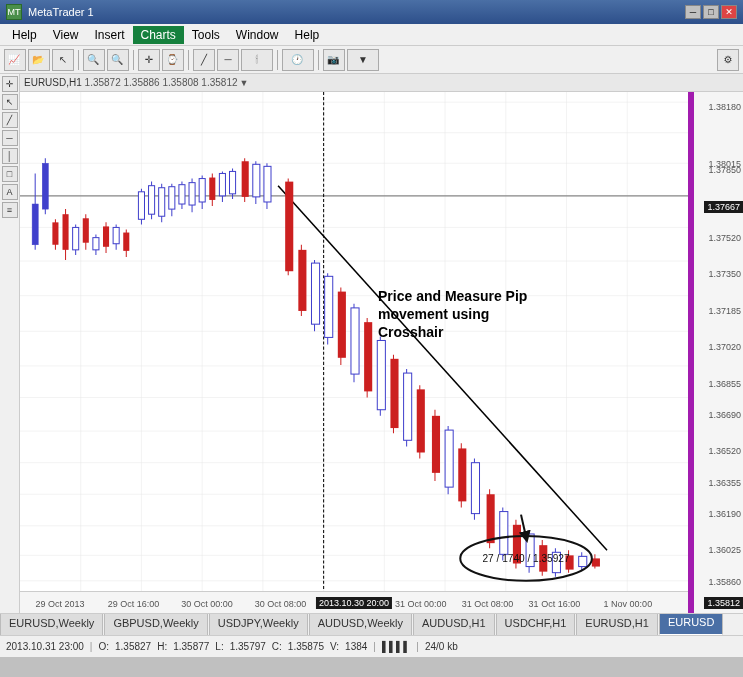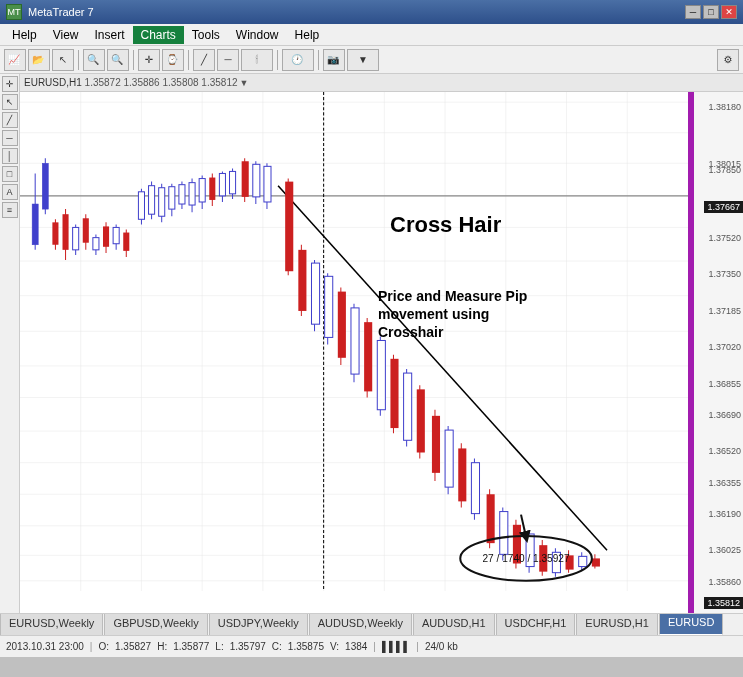--- a/index.html
+++ b/index.html
@@ -178,21 +178,21 @@
       pointer-events: none;
       line-height: 1.3;
     }
   </style>
 </head>
 <body>
 
 <div class="title-bar">
   <div class="title-bar-left">
     <div class="title-bar-icon">MT</div>
-    <span>MetaTrader 7</span>
+    <span>MetaTrader 1</span>
   </div>
   <div class="title-bar-buttons">
     <div class="title-btn">─</div>
     <div class="title-btn">□</div>
     <div class="title-btn close">✕</div>
   </div>
 </div>
 
 <div class="menu-bar">
   <span class="menu-item">Help</span>
@@ -401,23 +401,20 @@
         <defs>
           <marker id="arr" markerWidth="6" markerHeight="6" refX="3" refY="3" orient="auto">
             <path d="M0,0 L6,3 L0,6 Z" fill="#111"></path>
           </marker>
         </defs>
 
         <text x="500" y="462" text-anchor="middle" font-size="10" fill="#111" font-family="Arial">27 / 1740 / 1.35927</text>
       </svg>
 
       
-      <div class="crosshair-label" style="top:120px; left:370px;">
-        <span>Cross Hair</span>
-      </div>
 
       
       <div class="pip-label" style="top:195px; left:358px;">
         <span>Price and Measure Pip</span><br>
         <span>movement using</span><br>
         <span>Crosshair</span>
       </div>
     </div>
 
     <div class="price-scale">
@@ -432,20 +429,31 @@
       <div class="price-label" style="top:55%;">1.36855</div>
       <div class="price-label" style="top:61%;">1.36690</div>
       <div class="price-label" style="top:68%;">1.36520</div>
       <div class="price-label" style="top:74%;">1.36355</div>
       <div class="price-label" style="top:80%;">1.36190</div>
       <div class="price-label" style="top:87%;">1.36025</div>
       <div class="price-label" style="top:93%;">1.35860</div>
       <div class="price-label current" style="top:97%;">1.35812</div>
     </div>
 
+    <div class="time-axis">
+      <span class="time-label" style="left:6%;">29 Oct 2013</span>
+      <span class="time-label" style="left:17%;">29 Oct 16:00</span>
+      <span class="time-label" style="left:28%;">30 Oct 00:00</span>
+      <span class="time-label" style="left:39%;">30 Oct 08:00</span>
+      <span class="time-label highlighted" style="left:50%;">2013.10.30 20:00</span>
+      <span class="time-label" style="left:60%;">31 Oct 00:00</span>
+      <span class="time-label" style="left:70%;">31 Oct 08:00</span>
+      <span class="time-label" style="left:80%;">31 Oct 16:00</span>
+      <span class="time-label" style="left:91%;">1 Nov 00:00</span>
+    </div>
   </div>
 </div>
 
 <div class="chart-tabs">
   <div class="tab-item">EURUSD,Weekly</div>
   <div class="tab-item">GBPUSD,Weekly</div>
   <div class="tab-item">USDJPY,Weekly</div>
   <div class="tab-item">AUDUSD,Weekly</div>
   <div class="tab-item">AUDUSD,H1</div>
   <div class="tab-item">USDCHF,H1</div>

